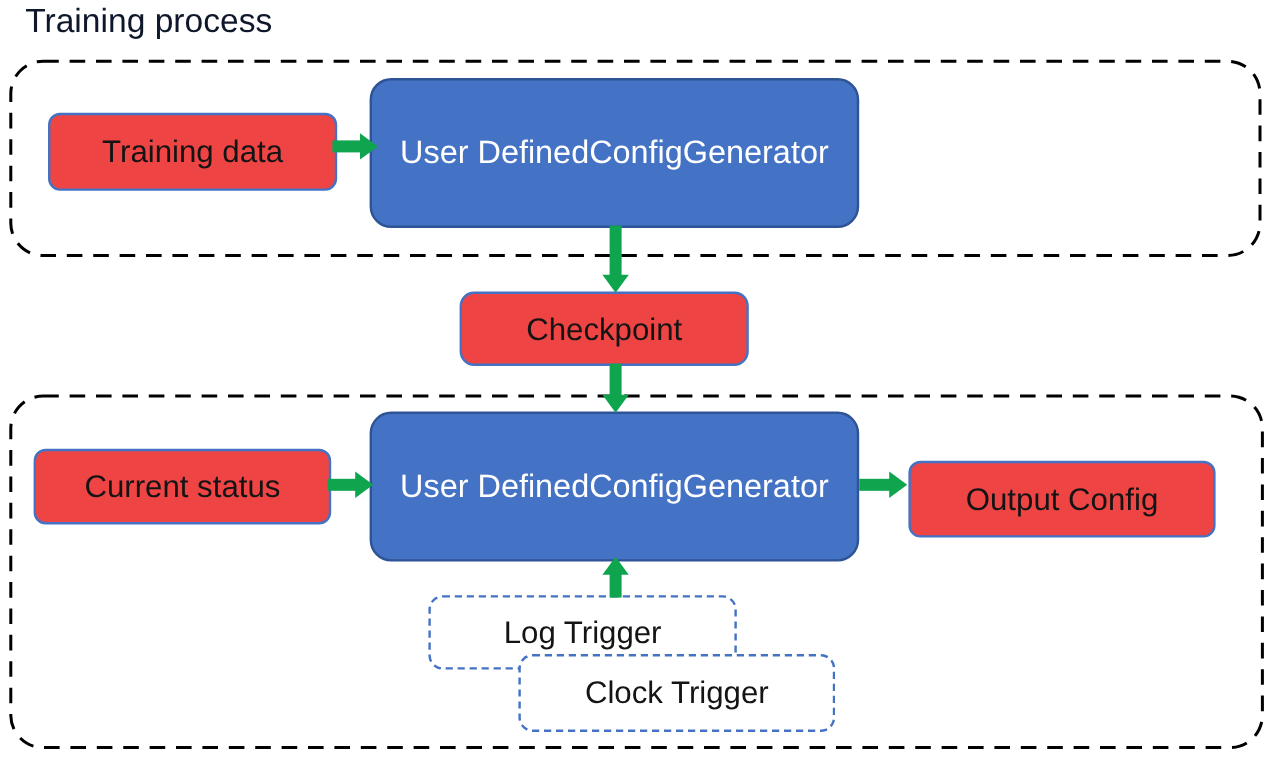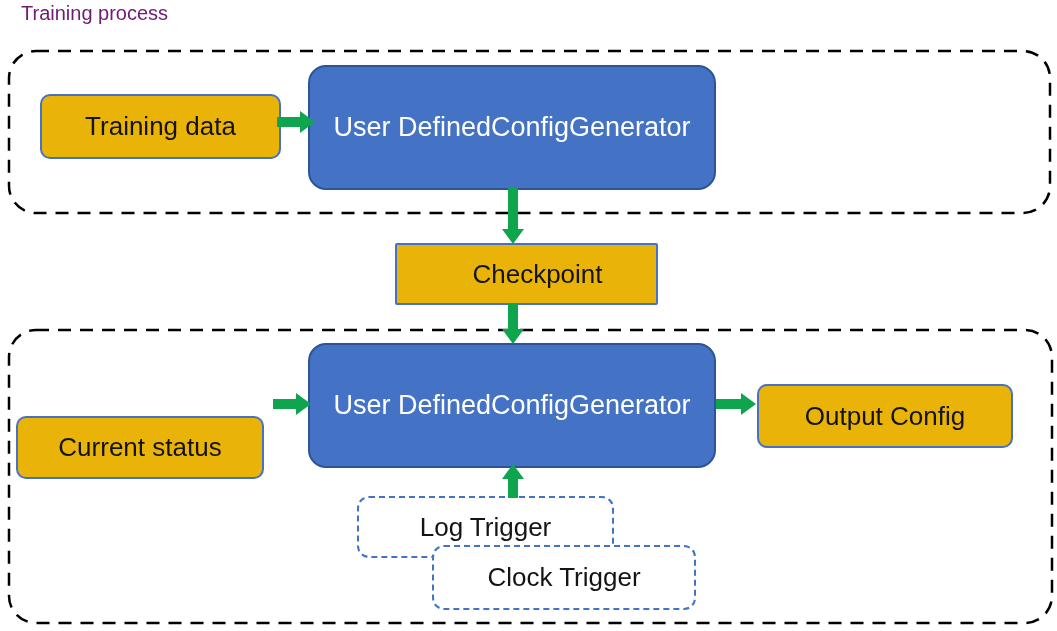--- a/index.html
+++ b/index.html
@@ -1,24 +1,24 @@
 <!DOCTYPE html>
 <html><head>
 <meta charset="utf-8">
 <style>
   html,body{margin:0;padding:0;background:#ffffff;}
   body{font-family:"Liberation Sans", sans-serif;color:#111111;}
   .canvas{position:relative;width:1057px;height:631px;background:#ffffff;overflow:hidden;}
 
-  .section-title{position:absolute;font-size:20px;color:#701a75;white-space:nowrap;}
+  .section-title{position:absolute;font-size:28px;color:#0f172a;white-space:nowrap;}
 
   .container-svg{position:absolute;z-index:1;}
 
   .lightbox{
-    position:absolute;z-index:2;background:#eab308;
+    position:absolute;z-index:2;background:#ef4444;
     border:2px solid #4472C4;border-radius:10px;
     display:flex;align-items:center;justify-content:center;
     font-size:26px;color:#141414;white-space:nowrap;
   }
   .genbox{
     position:absolute;z-index:2;background:#4472C4;
     border:2px solid #2F5496;border-radius:18px;
     display:flex;flex-direction:row;align-items:center;justify-content:center;
     font-size:27px;color:#ffffff;line-height:1.38;text-align:center;
   }
@@ -75,30 +75,30 @@
   <div class="genbox" style="left:308px;top:65px;width:404px;height:121px;">
     <span>User Defined</span>
     <span>ConfigGenerator</span>
   </div>
 
   <div class="arrow ad" style="left:502px;top:188px;width:22px;height:56px;">
       <i class="shaft"></i>
       <i class="head"></i>
     </div>
 
-  <div class="lightbox" style="left:395px;top:243px;width:237px;height:58px;border-radius:2px;padding-left:22px;">
+  <div class="lightbox" style="left:383px;top:243px;width:237px;height:58px;border-radius:12px;">
     <span>Checkpoint</span>
   </div>
 
   <div class="arrow ad" style="left:502px;top:303px;width:22px;height:41px;">
       <i class="shaft"></i>
       <i class="head"></i>
     </div>
 
-  <div class="lightbox" style="left:16px;top:374px;width:244px;height:59px;margin-top:42px;">
+  <div class="lightbox" style="left:28px;top:374px;width:244px;height:59px;">
     <span>Current status</span>
   </div>
 
   <div class="arrow ar" style="left:273px;top:393px;width:38px;height:22px;">
       <i class="shaft"></i>
       <i class="head"></i>
     </div>
 
   <div class="genbox" style="left:308px;top:343px;width:404px;height:121px;">
     <span>User Defined</span>

